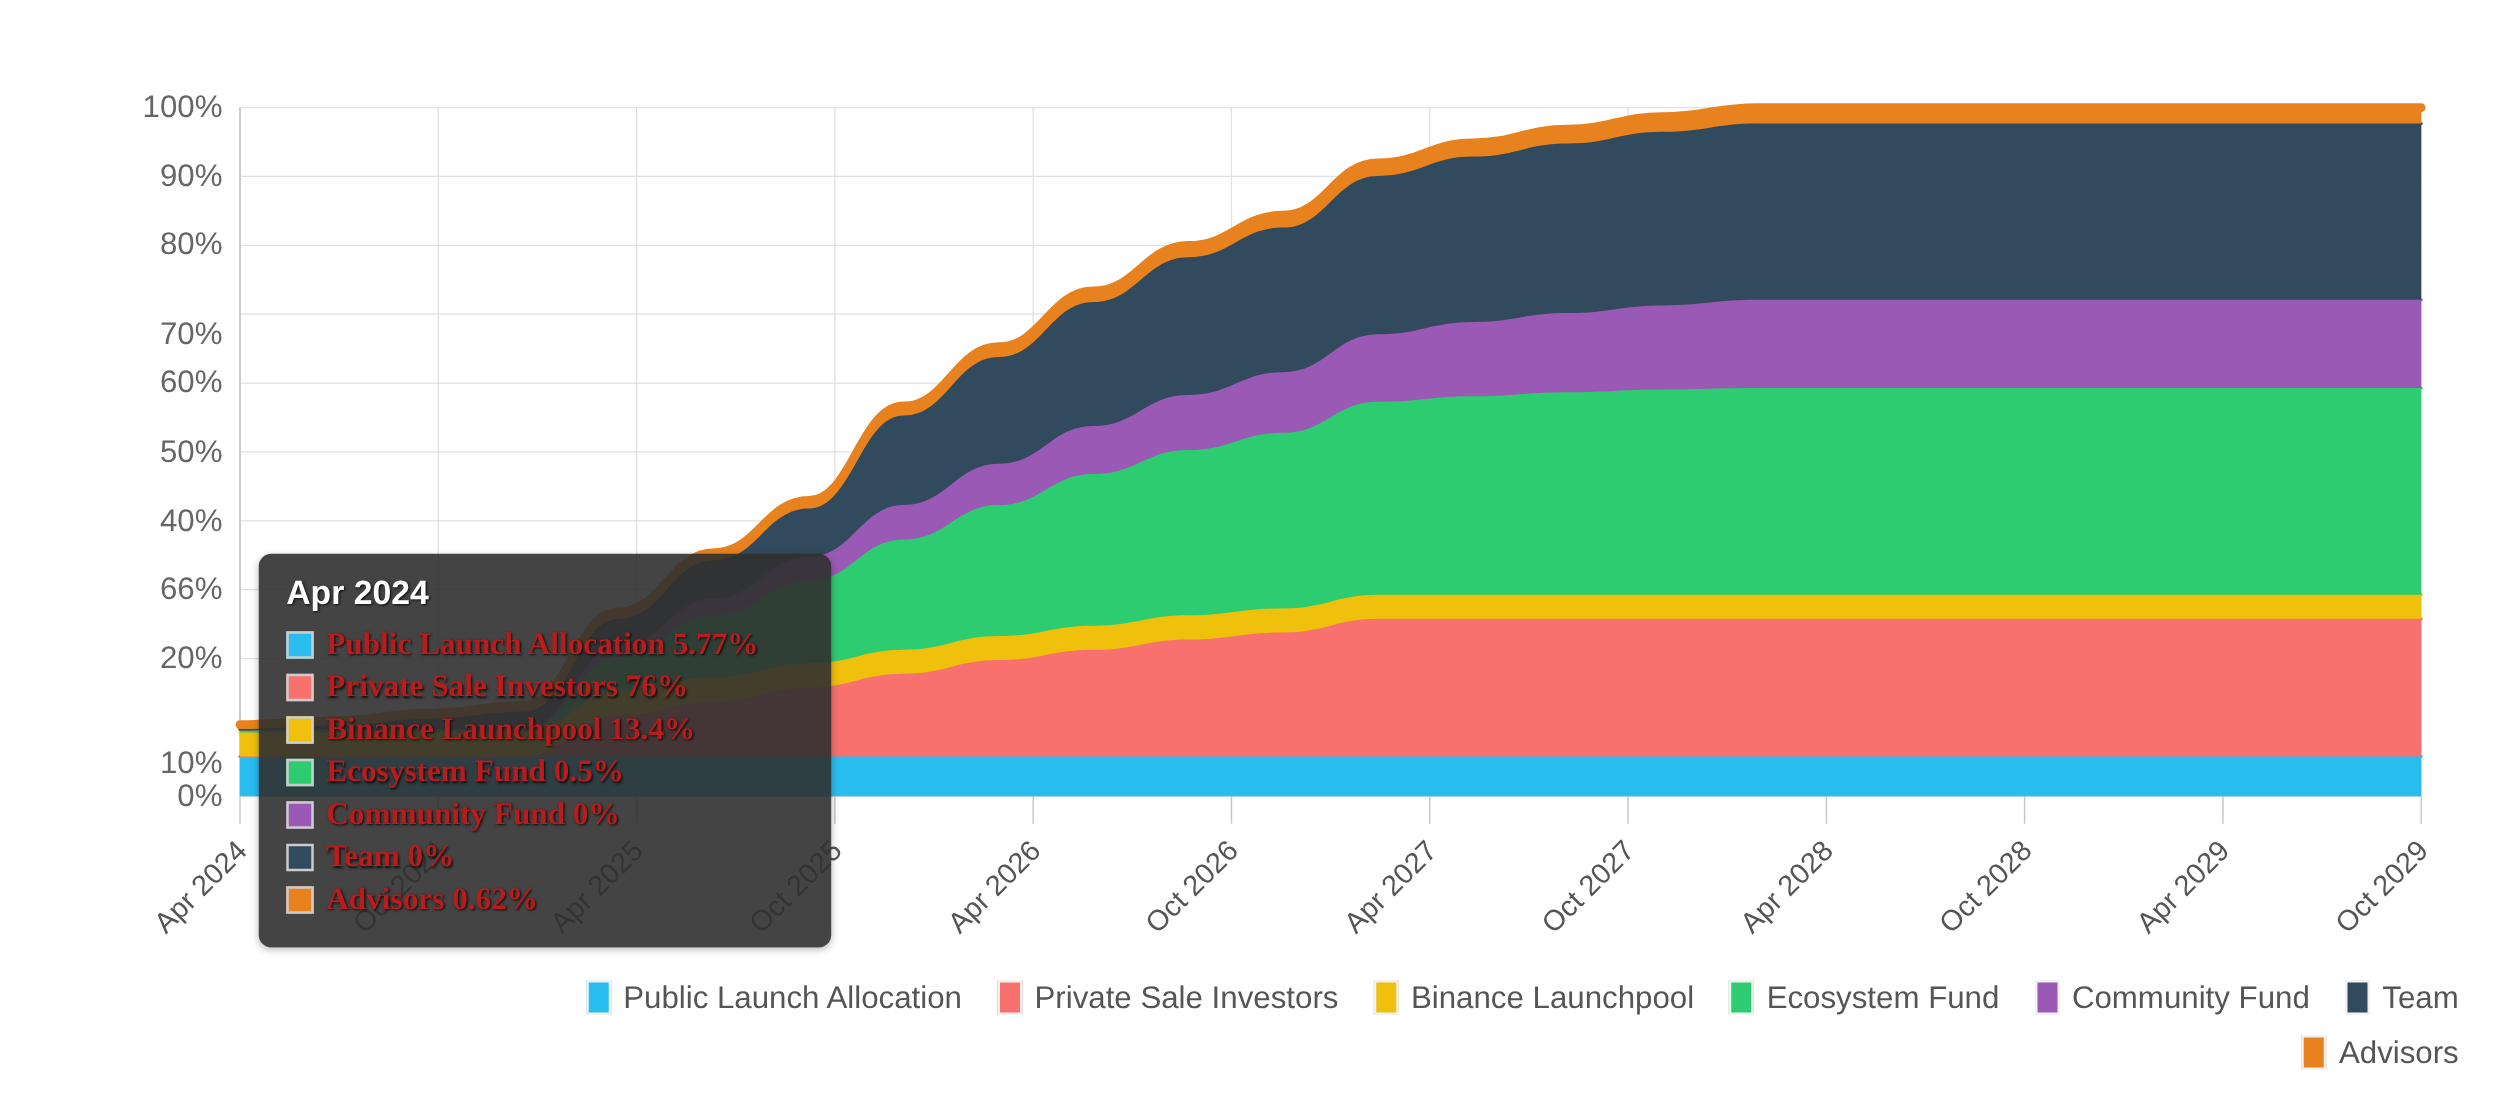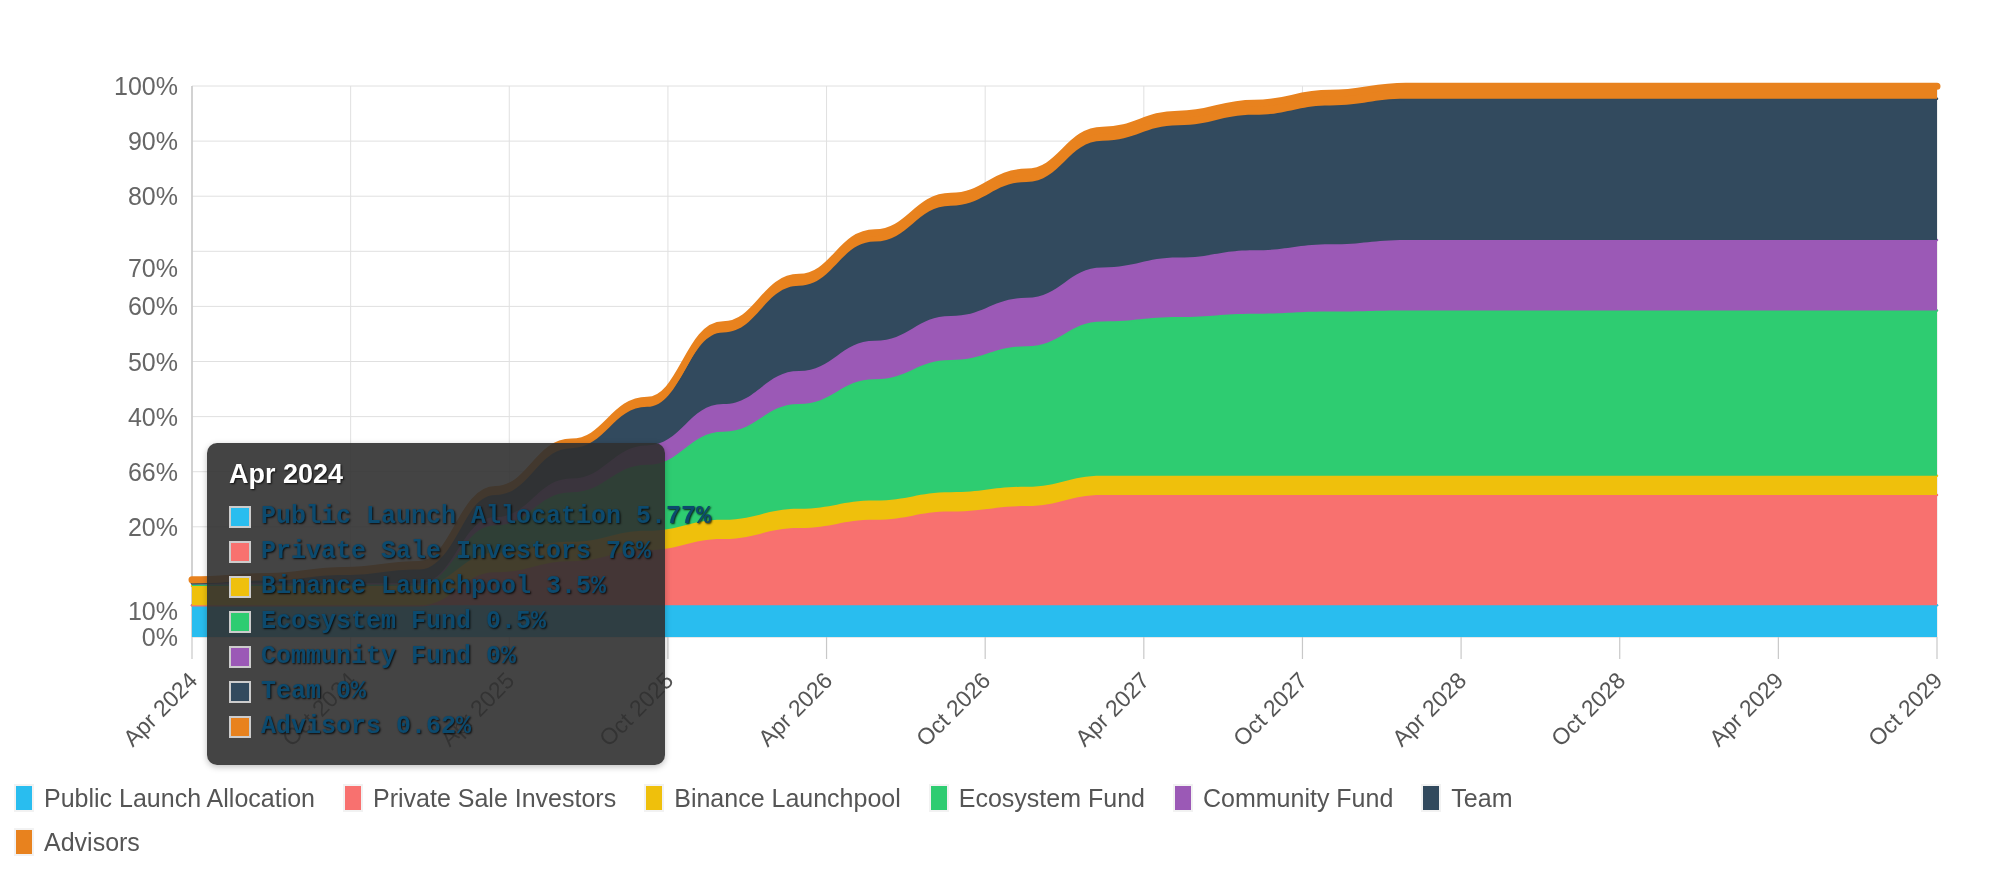--- a/index.html
+++ b/index.html
@@ -68,21 +68,21 @@
     transform: rotate(-45deg);
     text-align: right;
   }
 
   
   .legend {
     position: absolute;
     left: 0;
     top: 784px;
     width: 1981px;
-    text-align: left;
+    text-align: right;
   }
   .legend-row {
     display: block;
     white-space: nowrap;
     line-height: 1;
     margin-bottom: 16px;
   }
   .legend-item {
     display: inline-block;
     vertical-align: middle;
@@ -137,22 +137,22 @@
     width: 22px;
     height: 22px;
     border: 2px solid #cccccc;
     box-sizing: border-box;
     margin-right: 10px;
     flex: 0 0 auto;
   }
   .tooltip-label {
     font-size: 25px;
     font-weight: bold;
-    color: #0c4a6e;
-    font-family: Liberation Mono, monospace;
+    color: #b91c1c;
+    font-family: Liberation Serif, serif;
     text-shadow: 1px 1px 2px rgba(0,0,0,0.85);
   }
 </style>
 </head>
 <body>
 
 <div id="chart-root">
 
   <div class="plot-wrap">
     <svg class="plot" id="plot-svg" viewBox="0 0 2000 896" preserveAspectRatio="none">
@@ -251,21 +251,21 @@
         <div class="tooltip-row">
           <span class="tooltip-swatch" style="background: rgb(41, 189, 239);"></span>
           <span class="tooltip-label">Public Launch Allocation 5.77%</span>
         </div>
         <div class="tooltip-row">
           <span class="tooltip-swatch" style="background: rgb(248, 113, 111);"></span>
           <span class="tooltip-label">Private Sale Investors 76%</span>
         </div>
         <div class="tooltip-row">
           <span class="tooltip-swatch" style="background: rgb(239, 192, 12);"></span>
-          <span class="tooltip-label">Binance Launchpool 3.5%</span>
+          <span class="tooltip-label">Binance Launchpool 13.4%</span>
         </div>
         <div class="tooltip-row">
           <span class="tooltip-swatch" style="background: rgb(46, 204, 113);"></span>
           <span class="tooltip-label">Ecosystem Fund 0.5%</span>
         </div>
         <div class="tooltip-row">
           <span class="tooltip-swatch" style="background: rgb(155, 89, 182);"></span>
           <span class="tooltip-label">Community Fund 0%</span>
         </div>
         <div class="tooltip-row">

